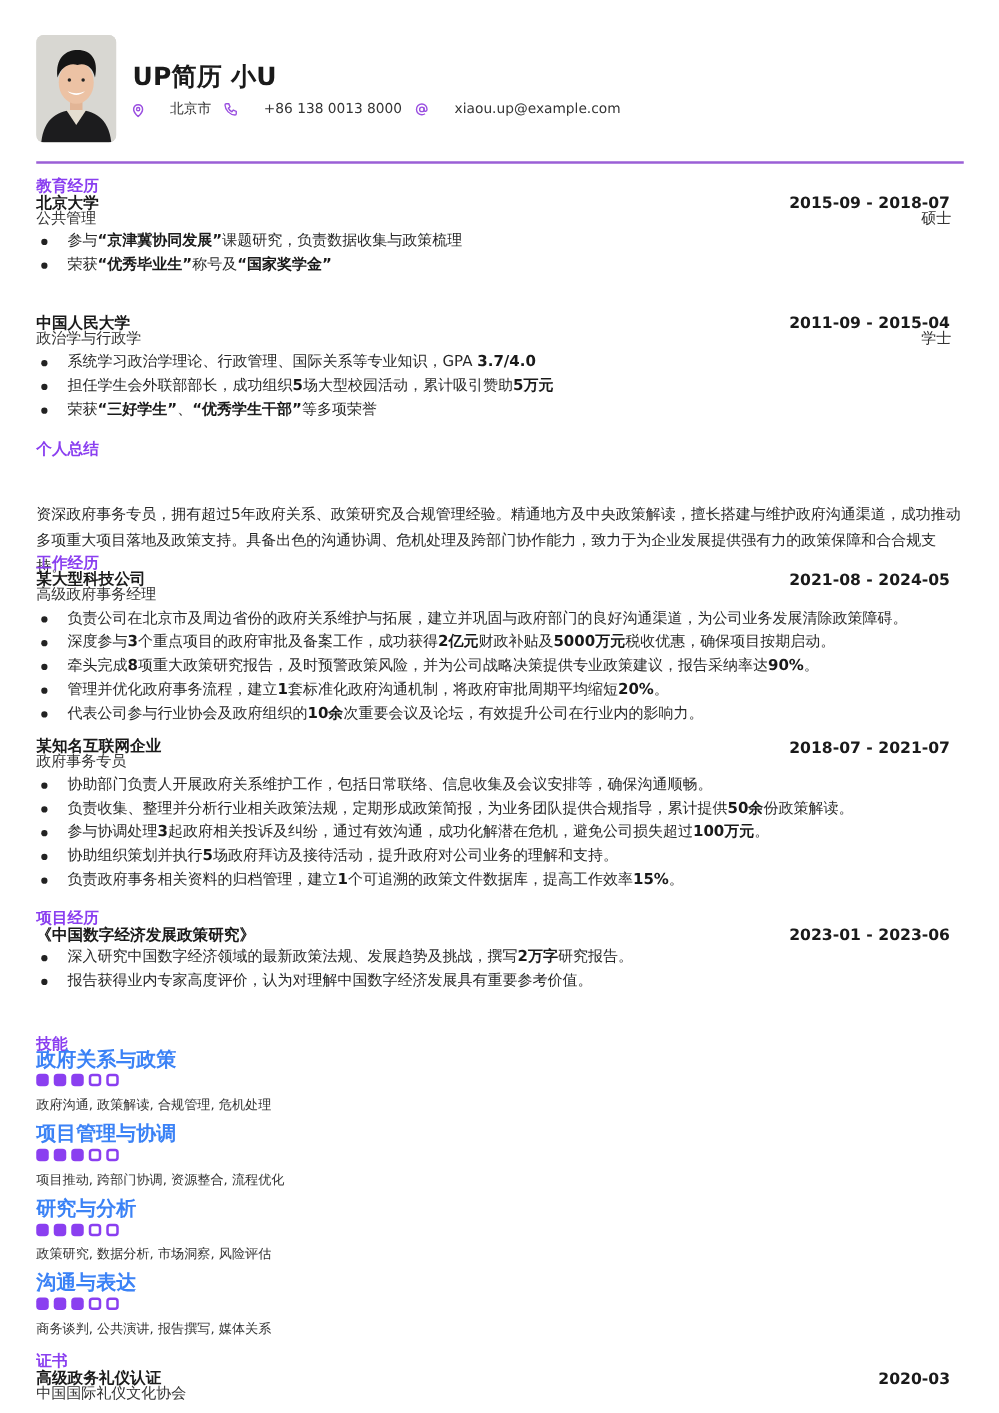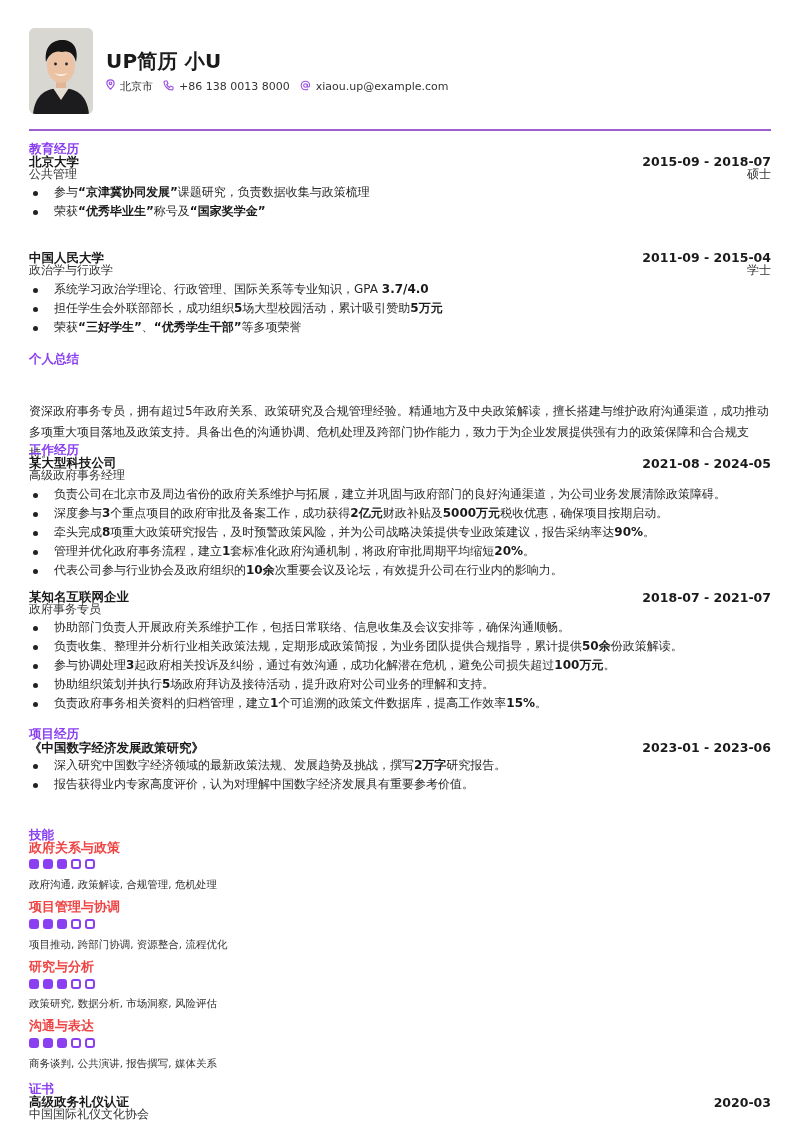--- a/index.html
+++ b/index.html
@@ -19,53 +19,53 @@
     }
     .avatar svg { display: block; }
     .name {
       position: absolute; left: 77px; top: 20px;
       font-size: 20px; font-weight: bold; color: #1a1a1a; letter-spacing: 0.2px;
     }
     .contacts {
       position: absolute; left: 77px; top: 51px; display: flex; align-items: center;
       font-size: 11px; color: #333333;
     }
-    .contact { display: flex; align-items: flex-start; margin-right: 10px; }
+    .contact { display: flex; align-items: flex-end; margin-right: 10px; gap: 16px; }
     .contact svg { margin-right: 5px; }
 
     .divider {
       position: absolute; left: 0; top: 129px; width: 742px; height: 2px; background: #9b5fd6;
     }
 
     
     .section-title {
       position: absolute; left: 0; font-size: 12.5px; color: #8a3ff0; font-weight: bold; line-height: 14px;
     }
     .entry-title { position: absolute; left: 0; font-size: 12.5px; font-weight: bold; color: #1a1a1a; line-height: 14px; }
     .entry-sub { position: absolute; left: 0; font-size: 12px; color: #333333; line-height: 13px; }
-    .entry-date { position: absolute; right: 0; font-size: 12.5px; font-weight: bold; color: #1a1a1a; line-height: 14px; text-align: right; }
-    .entry-degree { position: absolute; right: 0; font-size: 12px; color: #333333; line-height: 13px; text-align: right; }
+    .entry-date { position: absolute; right: 11px; font-size: 12.5px; font-weight: bold; color: #1a1a1a; line-height: 14px; text-align: right; }
+    .entry-degree { position: absolute; right: 10px; font-size: 12px; color: #333333; line-height: 13px; text-align: right; }
 
     .bullets { position: absolute; left: 0; width: 742px; list-style: none; }
     .bullets li {
       position: relative; padding-left: 25px; font-size: 12px; color: #2a2a2a;
       height: 19px; line-height: 19px; white-space: nowrap;
     }
     .bullets li::before {
       content: ""; position: absolute; left: 4px; top: 8px; width: 5px; height: 5px;
       border-radius: 50%; background: #222222;
     }
     .bullets b { font-weight: bold; color: #1a1a1a; }
 
     .summary {
       position: absolute; left: 0; top: 365px; width: 742px;
       font-size: 12px; line-height: 21px; color: #2a2a2a; margin-top: 36px;
     }
 
-    .skill-name { position: absolute; left: 0; font-size: 13px; font-weight: bold; color: #ef4444; line-height: 14px; }
+    .skill-name { position: absolute; left: 0; font-size: 16px; font-weight: bold; color: #3b82f6; line-height: 14px; }
     .dots { position: absolute; left: 0; display: flex; }
     .dot { width: 10px; height: 10px; border-radius: 3px; margin-right: 4px; }
     .dot.on { background: #8a3ff0; }
     .dot.off { background: #ffffff; border: 2px solid #8a3ff0; }
     .skill-kw { position: absolute; left: 0; font-size: 10.5px; color: #333333; line-height: 12px; }
   </style>
 </head>
 <body>
 
 <div class="page">

